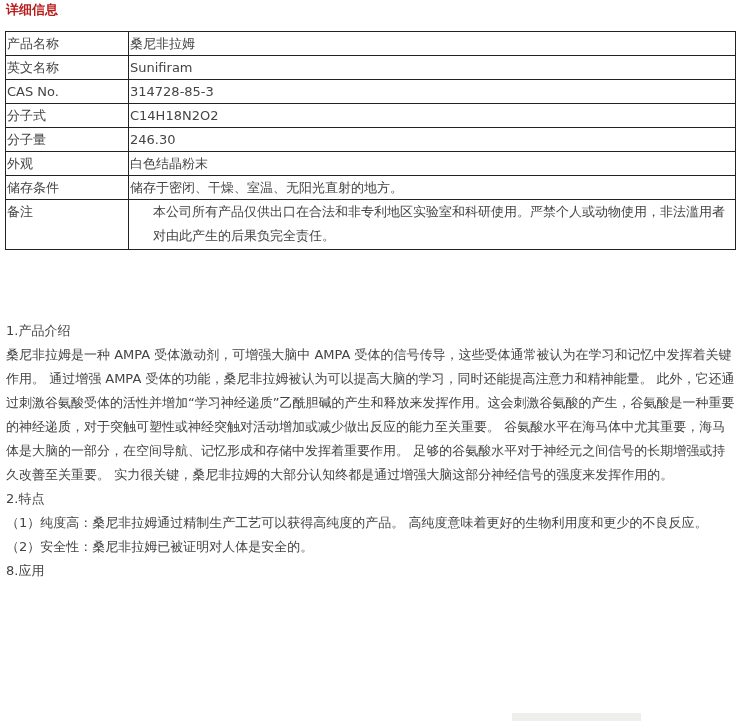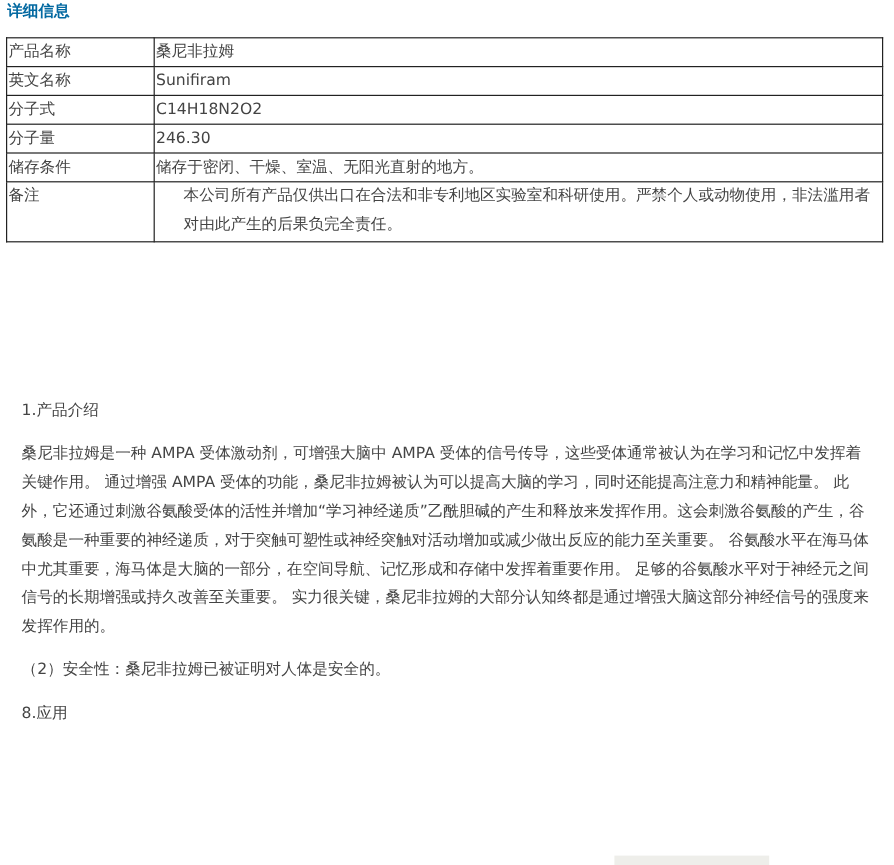--- a/index.html
+++ b/index.html
@@ -3,21 +3,21 @@
   <meta charset="utf-8">
   <style>
     html, body { margin: 0; padding: 0; background: #ffffff; }
     body {
       width: 745px; height: 721px; overflow: hidden; position: relative;
       font-family: "DejaVu Sans", "Liberation Sans", sans-serif;
       color: #333333;
     }
     .heading {
       position: absolute; left: 6px; top: 1px;
-      font-size: 13px; font-weight: bold; color: #0369a1;
+      font-size: 13px; font-weight: bold; color: #b91c1c;
       line-height: 18px;
     }
     table.spec {
       position: absolute; left: 5px; top: 31px;
       width: 731px; border-collapse: collapse;
       font-size: 13px; color: #444;
     }
     table.spec td {
       border: 1px solid #222;
       padding: 0 0 0 1px;
@@ -25,21 +25,21 @@
       vertical-align: top;
       white-space: nowrap;
       margin-left: 48px;
     }
     table.spec td.label { width: 121px; }
     table.spec td.value.wrap { white-space: normal; line-height: 24px; height: 49px; padding-left: 24px; }
     .body-text {
       position: absolute; left: 6px; top: 319px; width: 732px;
       font-size: 13px; line-height: 24px; color: #444;
     }
-    .body-text p { margin: 12px; }
+    .body-text p { margin: 0; }
     .gray-bar {
       position: absolute; left: 512px; top: 713px; width: 129px; height: 8px;
       background: #eeeeea;
     }
   </style>
 </head>
 <body>
 
 <div class="heading">详细信息</div>
 
@@ -47,38 +47,48 @@
   <tbody>
     <tr>
       <td class="label">产品名称</td>
       <td class="value">桑尼非拉姆</td>
     </tr>
     <tr>
       <td class="label">英文名称</td>
       <td class="value">Sunifiram</td>
     </tr>
     <tr>
+      <td class="label">CAS No.</td>
+      <td class="value">314728-85-3</td>
+    </tr>
+    <tr>
       <td class="label">分子式</td>
       <td class="value">C14H18N2O2</td>
     </tr>
     <tr>
       <td class="label">分子量</td>
       <td class="value">246.30</td>
+    </tr>
+    <tr>
+      <td class="label">外观</td>
+      <td class="value">白色结晶粉末</td>
     </tr>
     <tr>
       <td class="label">储存条件</td>
       <td class="value">储存于密闭、干燥、室温、无阳光直射的地方。</td>
     </tr>
     <tr>
       <td class="label">备注</td>
       <td class="value wrap">本公司所有产品仅供出口在合法和非专利地区实验室和科研使用。严禁个人或动物使用，非法滥用者对由此产生的后果负完全责任。</td>
     </tr>
   </tbody>
 </table>
 
 <div class="body-text">
   <p>1.产品介绍</p>
   <p>桑尼非拉姆是一种 AMPA 受体激动剂，可增强大脑中 AMPA 受体的信号传导，这些受体通常被认为在学习和记忆中发挥着关键作用。 通过增强 AMPA 受体的功能，桑尼非拉姆被认为可以提高大脑的学习，同时还能提高注意力和精神能量。 此外，它还通过刺激谷氨酸受体的活性并增加“学习神经递质”乙酰胆碱的产生和释放来发挥作用。这会刺激谷氨酸的产生，谷氨酸是一种重要的神经递质，对于突触可塑性或神经突触对活动增加或减少做出反应的能力至关重要。 谷氨酸水平在海马体中尤其重要，海马体是大脑的一部分，在空间导航、记忆形成和存储中发挥着重要作用。 足够的谷氨酸水平对于神经元之间信号的长期增强或持久改善至关重要。 实力很关键，桑尼非拉姆的大部分认知终都是通过增强大脑这部分神经信号的强度来发挥作用的。</p>
+  <p>2.特点</p>
+  <p>（1）纯度高：桑尼非拉姆通过精制生产工艺可以获得高纯度的产品。 高纯度意味着更好的生物利用度和更少的不良反应。</p>
   <p>（2）安全性：桑尼非拉姆已被证明对人体是安全的。</p>
   <p>8.应用</p>
 </div>
 
 <div class="gray-bar"></div>
 
 </body></html>

